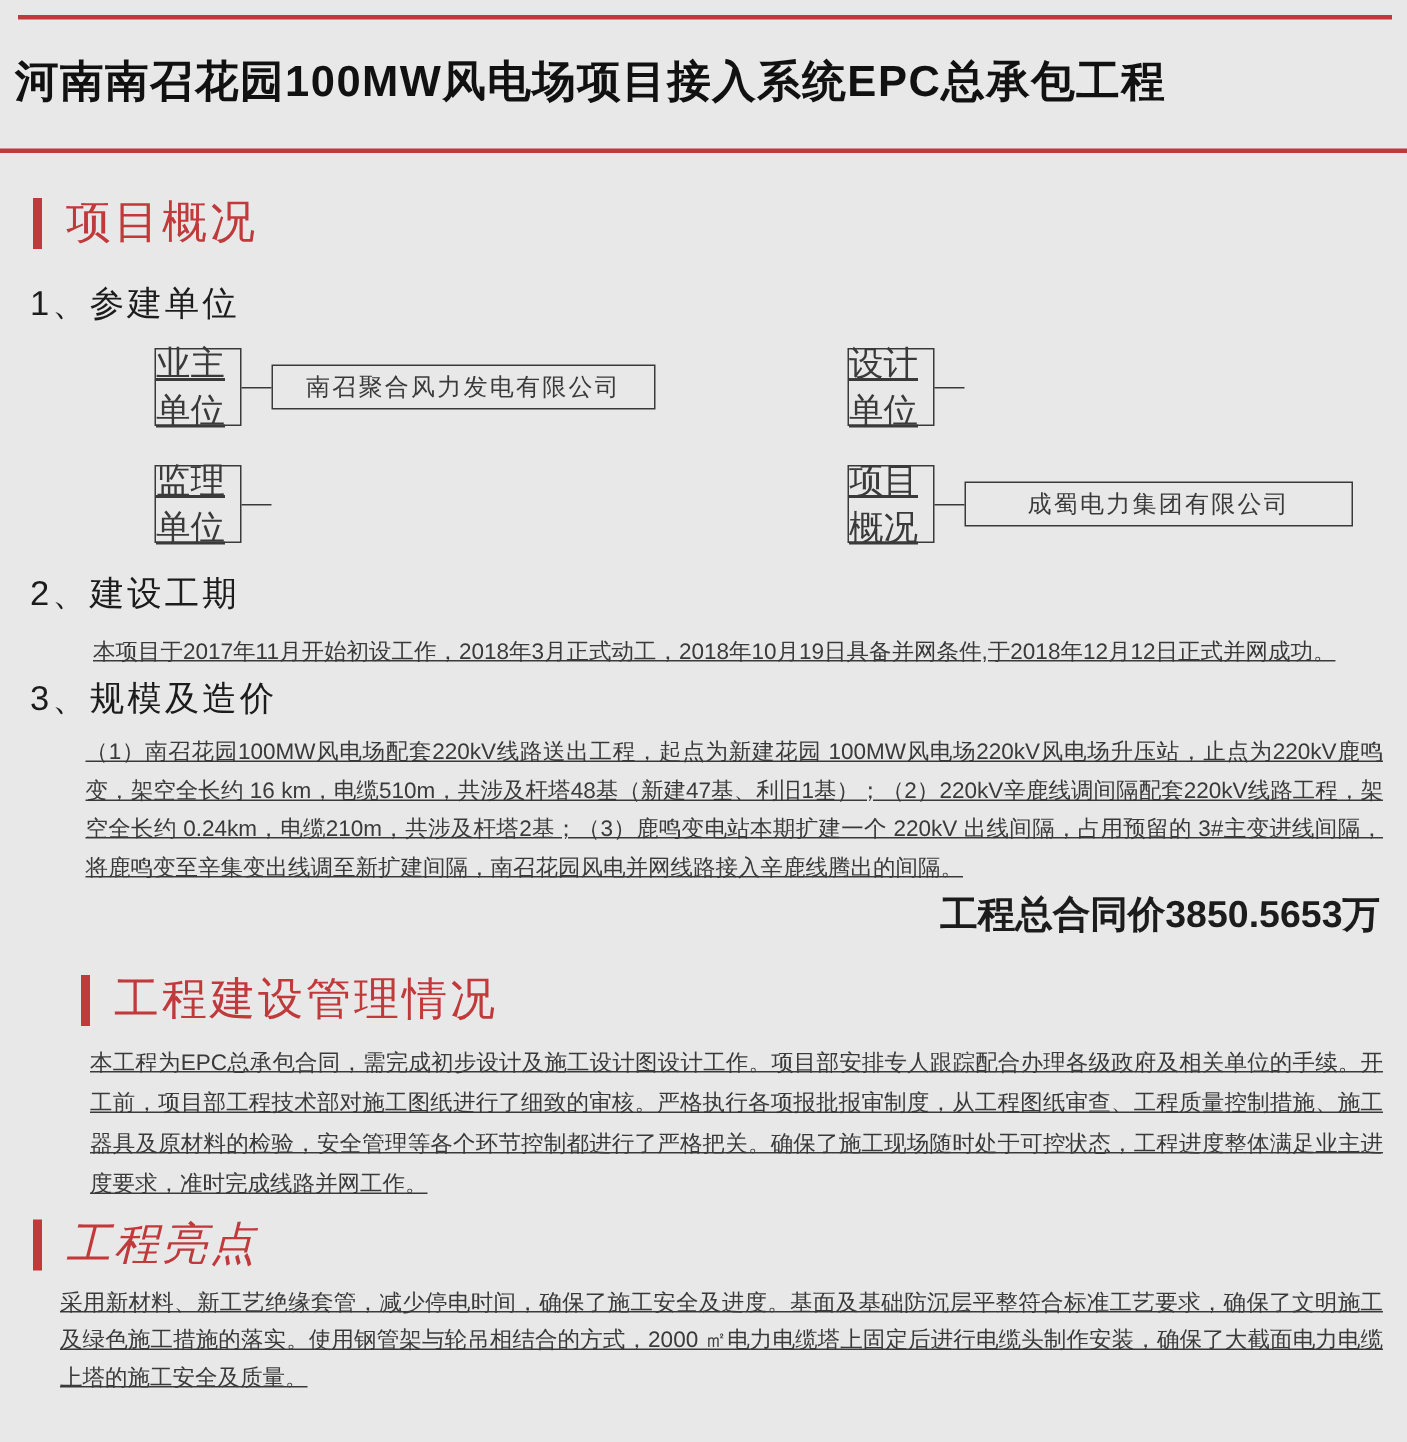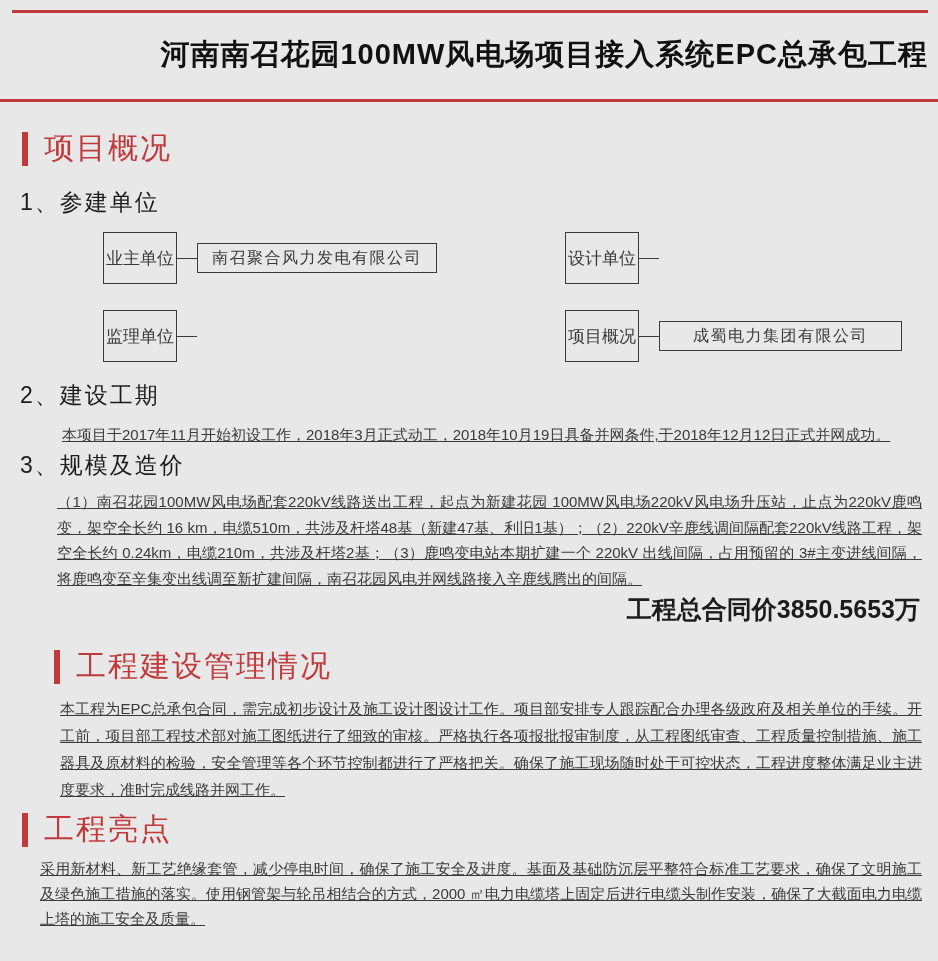--- a/index.html
+++ b/index.html
@@ -18,21 +18,21 @@
     font-family:"Liberation Sans", sans-serif;
     color:var(--text-body);
   }
   .rule{
     height:3px;
     background:var(--accent-red);
   }
   .rule-top{margin:10px 10px 0 12px;}
   .rule-under{margin:0;}
   .page-title{
-    text-align:right;
+    text-align:left;
     font-size:29px;
     font-weight:700;
     color:#111;
     letter-spacing:1px;
     padding:22px 10px 24px 10px;
   }
   .section-head{
     display:flex;
     align-items:center;
     margin:26px 0 0 22px;
@@ -59,29 +59,30 @@
     grid-template-columns:334px 337px;
     column-gap:128px;
     row-gap:26px;
     margin:14px 0 0 103px;
   }
   .unit{
     display:flex;
     align-items:center;
   }
   .role-box{
-    width:74px;
+    width:58px;
     height:52px;
     border:1px solid var(--line-dark);
     display:flex;
     align-items:center;
     justify-content:center;
-    font-size:17px;
+    font-size:23px;
     color:var(--text-body);
     flex:0 0 auto;
+    text-decoration:underline;
   }
   .connector{
     width:20px;
     height:1px;
     background:var(--line-dark);
     flex:0 0 auto;
   }
   .name-box{
     flex:1 1 auto;
     height:30px;
@@ -159,17 +160,17 @@
 <p class="para para-scale">（1）南召花园100MW风电场配套220kV线路送出工程，起点为新建花园 100MW风电场220kV风电场升压站，止点为220kV鹿鸣变，架空全长约 16 km，电缆510m，共涉及杆塔48基（新建47基、利旧1基）；（2）220kV辛鹿线调间隔配套220kV线路工程，架空全长约 0.24km，电缆210m，共涉及杆塔2基；（3）鹿鸣变电站本期扩建一个 220kV 出线间隔，占用预留的 3#主变进线间隔，将鹿鸣变至辛集变出线调至新扩建间隔，南召花园风电并网线路接入辛鹿线腾出的间隔。</p>
 
 <div class="total-price">工程总合同价3850.5653万</div>
 
 <div class="section-head mt-sm" style="margin-top:20px;padding-left:32px;">
   <span class="accent-bar"></span>
   <span class="label">工程建设管理情况</span>
 </div>
 <p class="para para-wide">本工程为EPC总承包合同，需完成初步设计及施工设计图设计工作。项目部安排专人跟踪配合办理各级政府及相关单位的手续。开工前，项目部工程技术部对施工图纸进行了细致的审核。严格执行各项报批报审制度，从工程图纸审查、工程质量控制措施、施工器具及原材料的检验，安全管理等各个环节控制都进行了严格把关。确保了施工现场随时处于可控状态，工程进度整体满足业主进度要求，准时完成线路并网工作。</p>
 
-<div class="section-head" style="margin-top:6px;">
+<div class="section-head" style="margin-top:6px;font-style:italic;">
   <span class="accent-bar"></span>
   <span class="label">工程亮点</span>
 </div>
 <p class="para para-highlights">采用新材料、新工艺绝缘套管，减少停电时间，确保了施工安全及进度。基面及基础防沉层平整符合标准工艺要求，确保了文明施工及绿色施工措施的落实。使用钢管架与轮吊相结合的方式，2000 ㎡电力电缆塔上固定后进行电缆头制作安装，确保了大截面电力电缆上塔的施工安全及质量。</p>
 
 </body></html>

